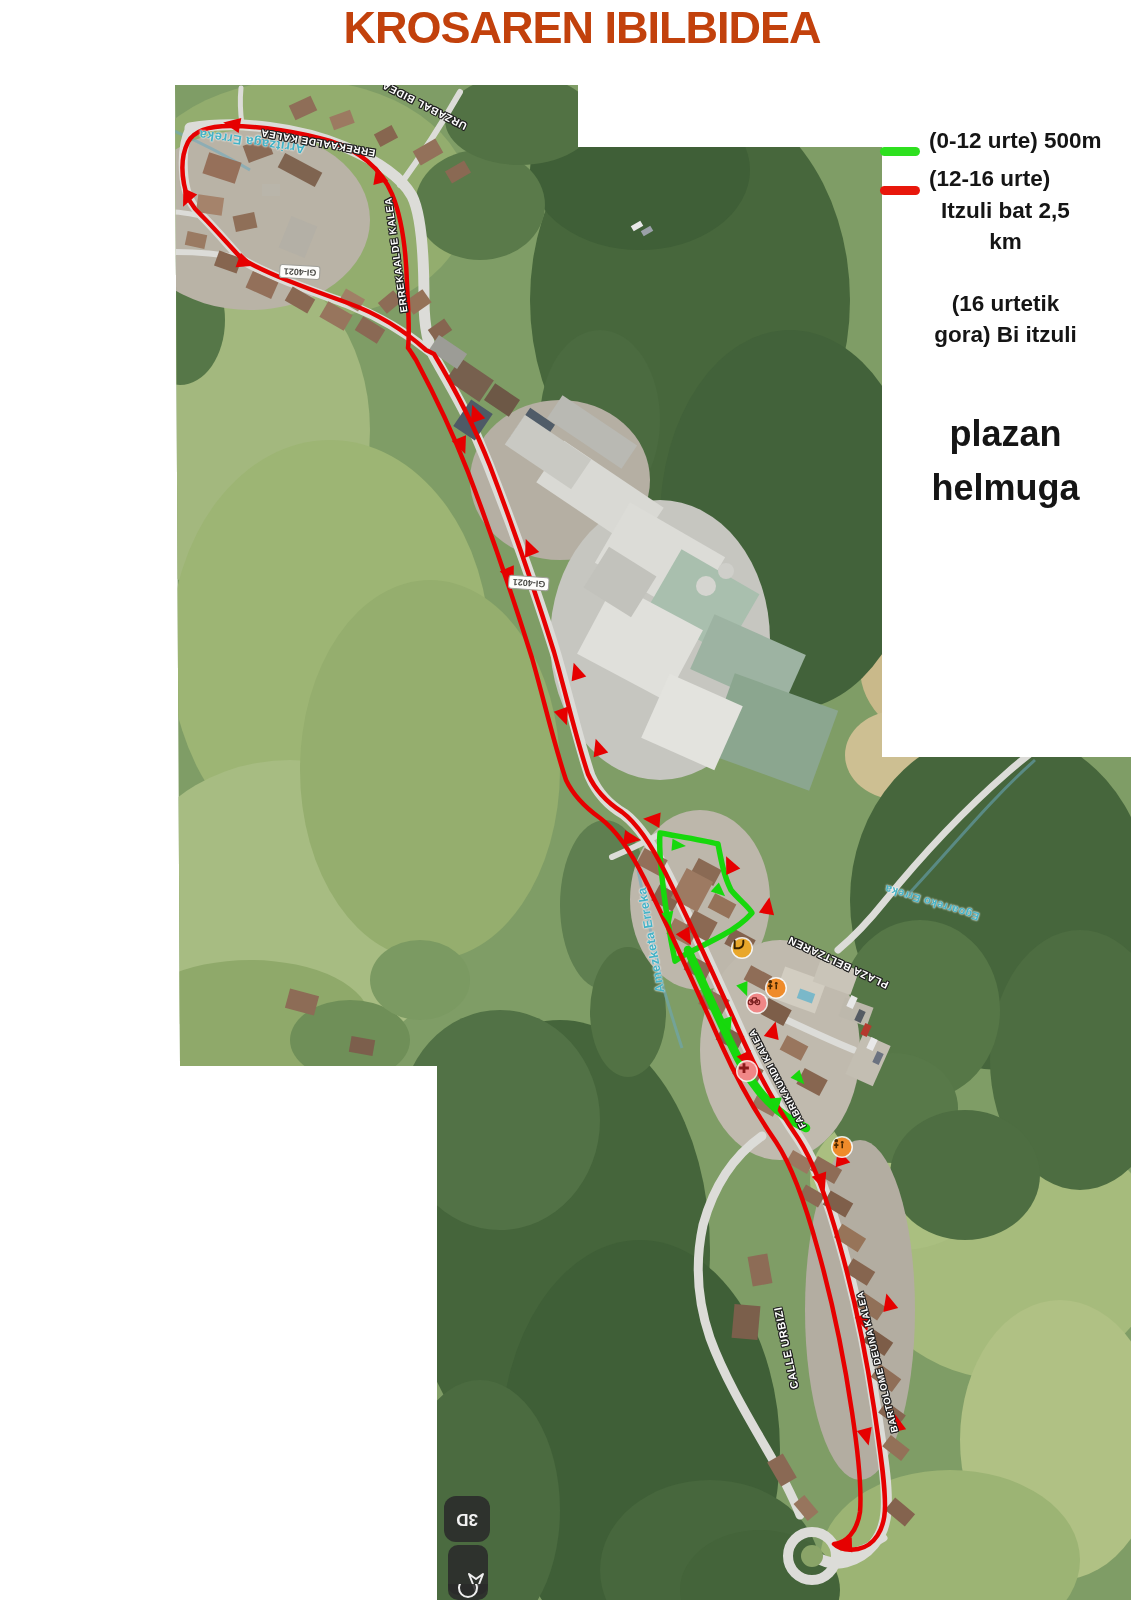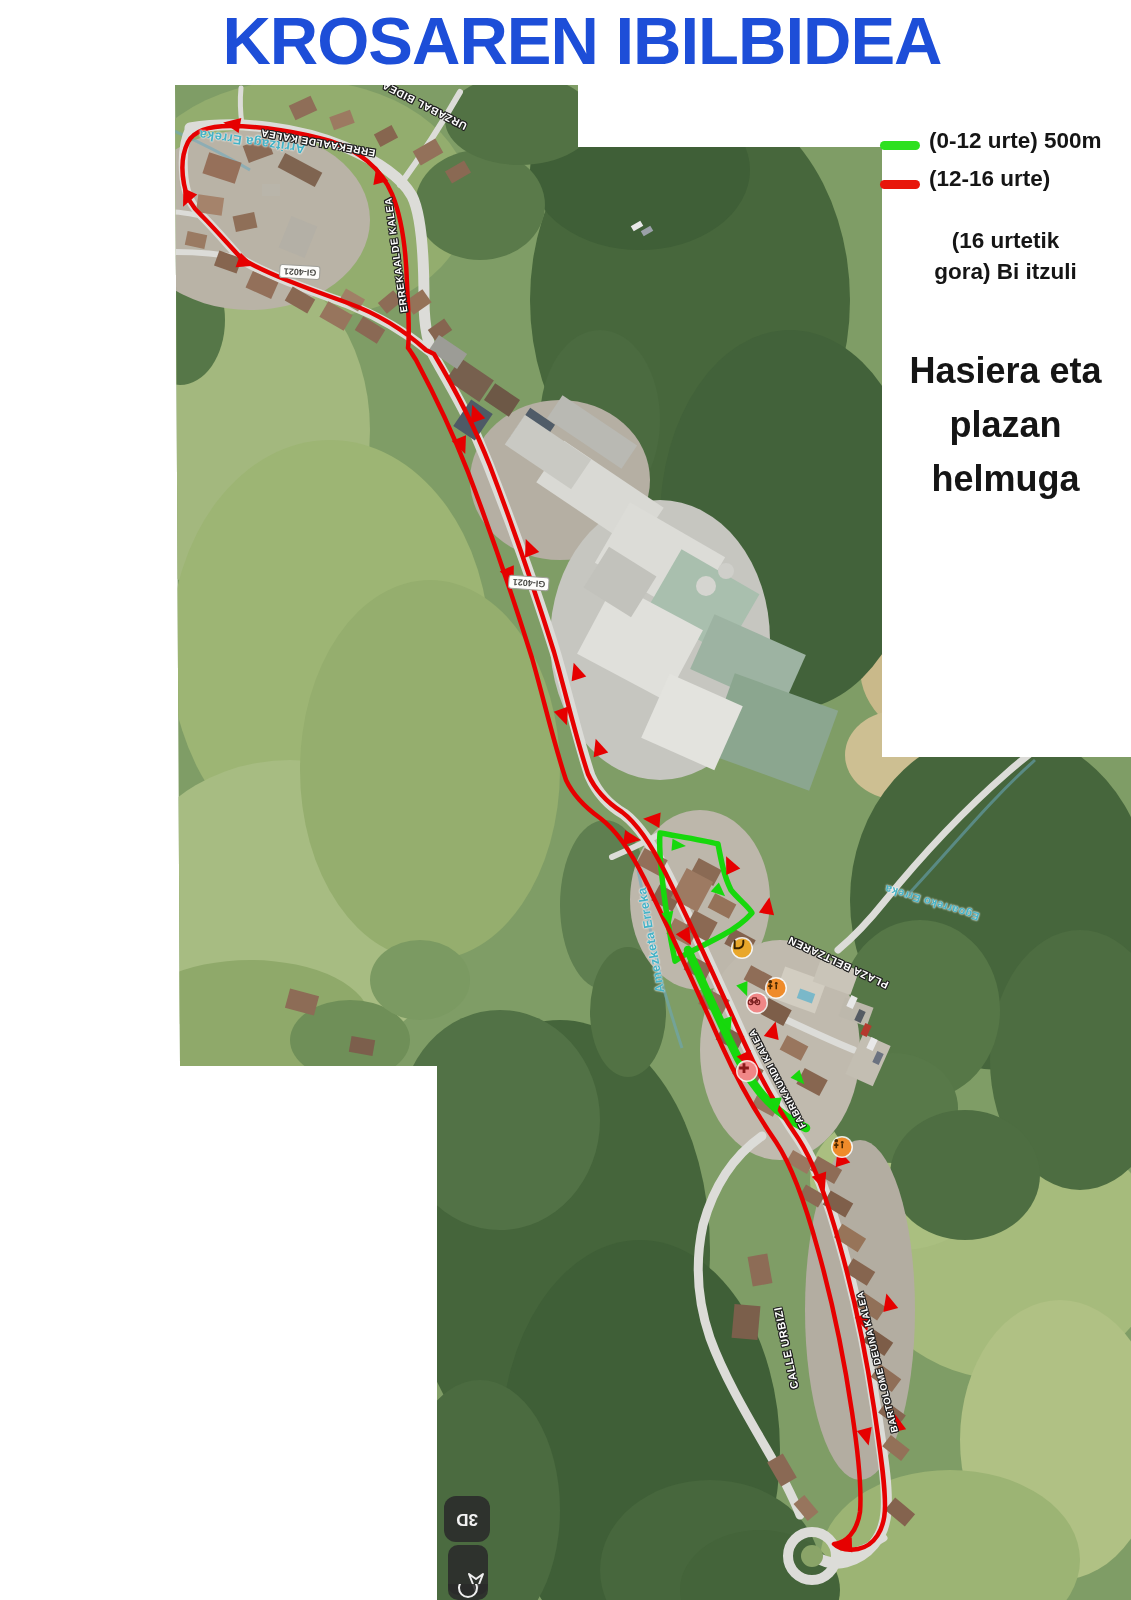--- a/index.html
+++ b/index.html
@@ -1,19 +1,19 @@
 <!DOCTYPE html>
 <html><head>
 <meta charset="utf-8">
 <style>
   html,body{margin:0;padding:0;background:#ffffff;}
   body{width:1131px;height:1600px;position:relative;overflow:hidden;
        font-family:"Liberation Sans", sans-serif;}
   .page-title{position:absolute;left:582px;top:2px;transform:translateX(-50%);
-      font-size:67px;font-weight:bold;letter-spacing:-1px;color:#1d4ed8;white-space:nowrap;}
+      font-size:45px;font-weight:bold;letter-spacing:-1px;color:#c2410c;white-space:nowrap;}
   
   .map-wrap{position:absolute;left:0;top:0;width:1131px;height:1600px;
       clip-path:polygon(175px 85px,578px 85px,578px 147px,882px 147px,882px 757px,
                         1131px 757px,1131px 1600px,437px 1600px,437px 1066px,180px 1066px);}
   .map-wrap svg{position:absolute;left:0;top:0;}
   
   .map-label{position:absolute;white-space:nowrap;transform:translate(-50%,-50%);
       pointer-events:none;}
   .lbl-street{color:#fff;font-weight:bold;letter-spacing:.6px;
       text-shadow:-1px 0 0 #222,1px 0 0 #222,0 -1px 0 #222,0 1px 0 #222,
@@ -21,21 +21,21 @@
   .lbl-water{color:#45b2c6;font-weight:bold;letter-spacing:.4px;
       text-shadow:0 0 2px rgba(255,255,255,.95),0 0 2px rgba(255,255,255,.9);}
   .shield{position:absolute;transform:translate(-50%,-50%);background:#fdfdfb;
       border:1.5px solid #a0a09a;border-radius:3px;color:#4a4a46;font-size:9px;
       font-weight:bold;padding:0 3px;line-height:12px;}
   .poi{position:absolute;width:19px;height:19px;border-radius:50%;
       transform:translate(-50%,-50%);box-shadow:0 0 0 1.5px rgba(255,255,255,.85);
       display:flex;align-items:center;justify-content:center;}
   
   .legend{position:absolute;left:880px;top:126px;width:251px;color:#151515;}
-  .leg-row{display:flex;align-items:center;gap:9px;}
+  .leg-row{display:flex;align-items:flex-end;gap:9px;}
   .leg-swatch{width:40px;height:9px;border-radius:5px;margin-top:9px;flex:0 0 auto;}
   .leg-label{font-size:22.5px;font-weight:bold;line-height:1.35;}
   .leg-center{text-align:center;font-size:22.5px;font-weight:bold;line-height:1.4;}
   .leg-note{margin-top:56px;text-align:center;font-size:36px;font-weight:bold;line-height:1.5;}
   
   .ctrl{position:absolute;background:rgba(42,42,42,.88);color:#f2f2f2;
       display:flex;align-items:center;justify-content:center;transform:rotate(180deg);}
   .ctrl-3d{left:444px;top:1496px;width:46px;height:46px;border-radius:12px;
       font-size:17px;font-weight:bold;}
   .ctrl-nav{left:448px;top:1545px;width:40px;height:50px;border-radius:10px;}
@@ -293,22 +293,25 @@
 
 <div class="legend">
   <div class="leg-row">
     <span class="leg-swatch" id="sw-green" style="background: rgb(46, 224, 31);"></span>
     <span class="leg-label">(0-12 urte) 500m</span>
   </div>
   <div class="leg-row" style="margin-top:8px;">
     <span class="leg-swatch" id="sw-red" style="background: rgb(232, 23, 11);"></span>
     <span class="leg-label">(12-16 urte)</span>
   </div>
+  <div class="leg-center">
+    <div>Itzuli bat 2,5</div>
+    <div>km</div>
+  </div>
   <div class="leg-center" style="margin-top:30px;">
     <div>(16 urtetik</div>
     <div>gora) Bi itzuli</div>
   </div>
   <div class="leg-note">
-    <div>Hasiera eta</div>
     <div>plazan</div>
     <div>helmuga</div>
   </div>
 </div>
 
 </body></html>

